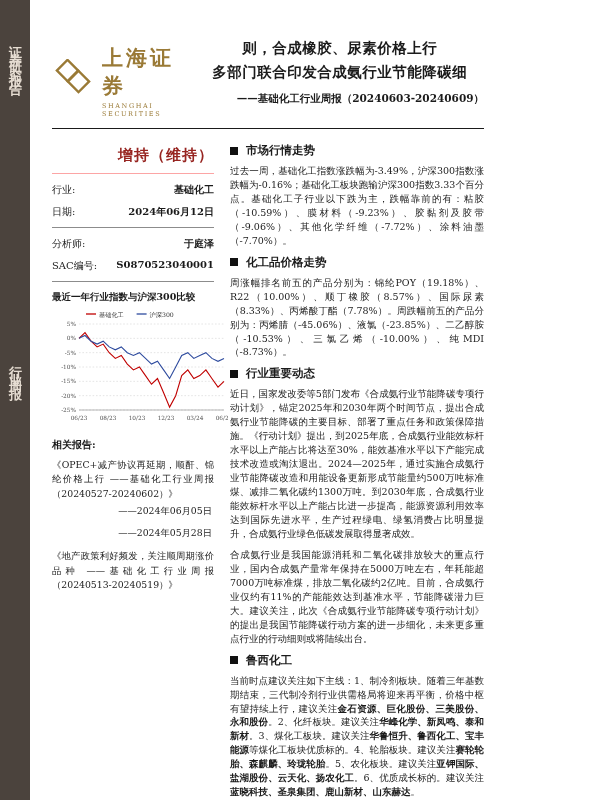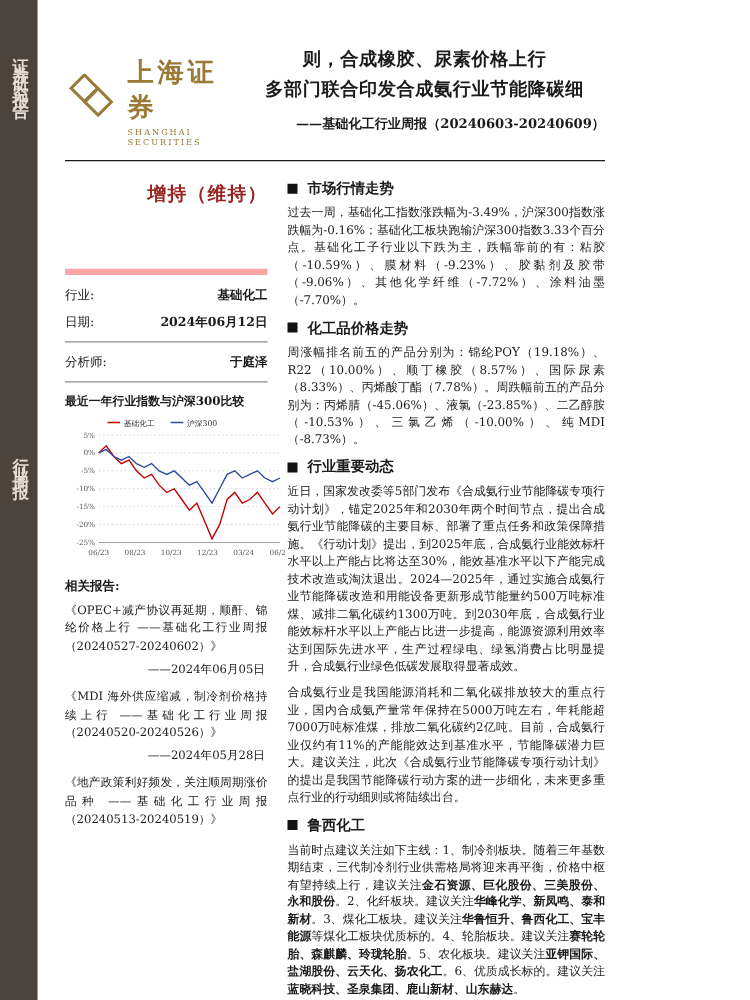--- a/index.html
+++ b/index.html
@@ -27,21 +27,21 @@
   .subtitle { font-size:10.5px; margin-top:8px; text-align:right; }
   .head-rule { border-top:1.5px solid #1a1a1a; margin-top:10px; }
 
   
   .cols { display:flex; margin-top:8px; }
   .left-col { flex:0 0 178px; width:178px; padding-right:16px; }
   .right-col { flex:1; }
 
   
   .rating { color:#972521; font-size:15px; font-weight:bold; text-align:right; padding:9px 0 8px; letter-spacing:1px; }
-  .info-table { font-size:10px; border-top:5px solid #fca5a5; padding-top:9px;margin-top:42px; }
+  .info-table { font-size:10px; border-top:1px solid #fca5a5; padding-top:9px; }
   .info-row { display:flex; justify-content:space-between; margin-bottom:8px; }
   .info-label { color:#222; }
   .info-value { font-weight:bold; }
   .meta-rule { border-top:1px solid #8c8c8c; margin:2px 0 9px; }
   .chart-title { font-size:9.5px; font-weight:bold; margin:6px 0 2px; }
   .chart { width:176px; height:122px; }
   .related { margin-top:10px; font-size:9.3px; }
   .related-header { font-weight:bold; font-size:10px; margin-bottom:6px; }
   .report { line-height:1.55; text-align:justify; cursor:pointer; }
   .report-date { text-align:right; margin:4px 2px 9px 0; }
@@ -97,20 +97,24 @@
             <span class="info-value">基础化工</span>
           </div>
           <div class="info-row">
             <span class="info-label">日期:</span>
             <span class="info-value">2024年06月12日</span>
           </div>
           <div class="meta-rule"></div>
           <div class="info-row">
             <span class="info-label">分析师:</span>
             <span class="info-value">于庭泽</span>
+          </div>
+          <div class="info-row">
+            <span class="info-label">SAC编号:</span>
+            <span class="info-value">S0870523040001</span>
           </div>
           <div class="meta-rule"></div>
         </div>
 
         <div class="chart-title">最近一年行业指数与沪深300比较</div>
         <div class="chart"><svg width="176" height="122" viewBox="0 0 176 122">
               <line x1="27" x2="172" y1="18" y2="18" stroke="#c8c8c8" stroke-width="0.5" stroke-dasharray="1.6,1.8"></line>
               <text x="24" y="20" text-anchor="end" font-size="5.8" fill="#555">5%</text>
               <line x1="27" x2="172" y1="32.33333333333333" y2="32.33333333333333" stroke="#c8c8c8" stroke-width="0.5" stroke-dasharray="1.6,1.8"></line>
               <text x="24" y="34.33333333333333" text-anchor="end" font-size="5.8" fill="#555">0%</text>
@@ -138,21 +142,20 @@
               <line x1="84.6" x2="94.6" y1="8" y2="8" stroke="#2e4b9e" stroke-width="1.3"></line>
               <text x="97.6" y="10.5" font-size="6.2" fill="#333">沪深300</text>
             </svg></div>
 
         <div class="related">
           <div class="related-header">相关报告:</div>
 
           <div class="report">《OPEC+减产协议再延期，顺酐、锦纶价格上行 ——基础化工行业周报（20240527-20240602）》</div>
           <div class="report-date">——2024年06月05日</div>
 
-          <div class="report">《MDI 海外供应缩减，制冷剂价格持续上行 ——基础化工行业周报（20240520-20240526）》</div>
           <div class="report-date">——2024年05月28日</div>
 
           <div class="report">《地产政策利好频发，关注顺周期涨价品种 ——基础化工行业周报（20240513-20240519）》</div>
         </div>
       </div>
 
       <div class="right-col">
 
         <section>
           <div class="sec-head">

